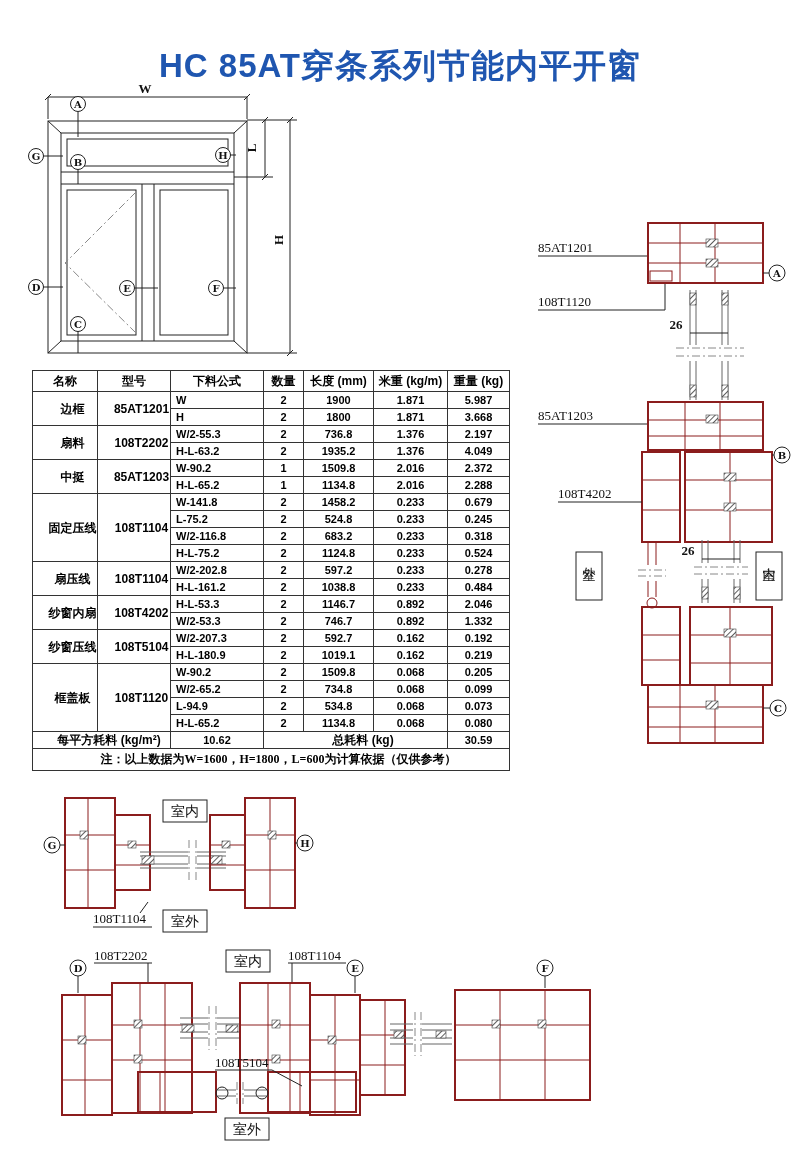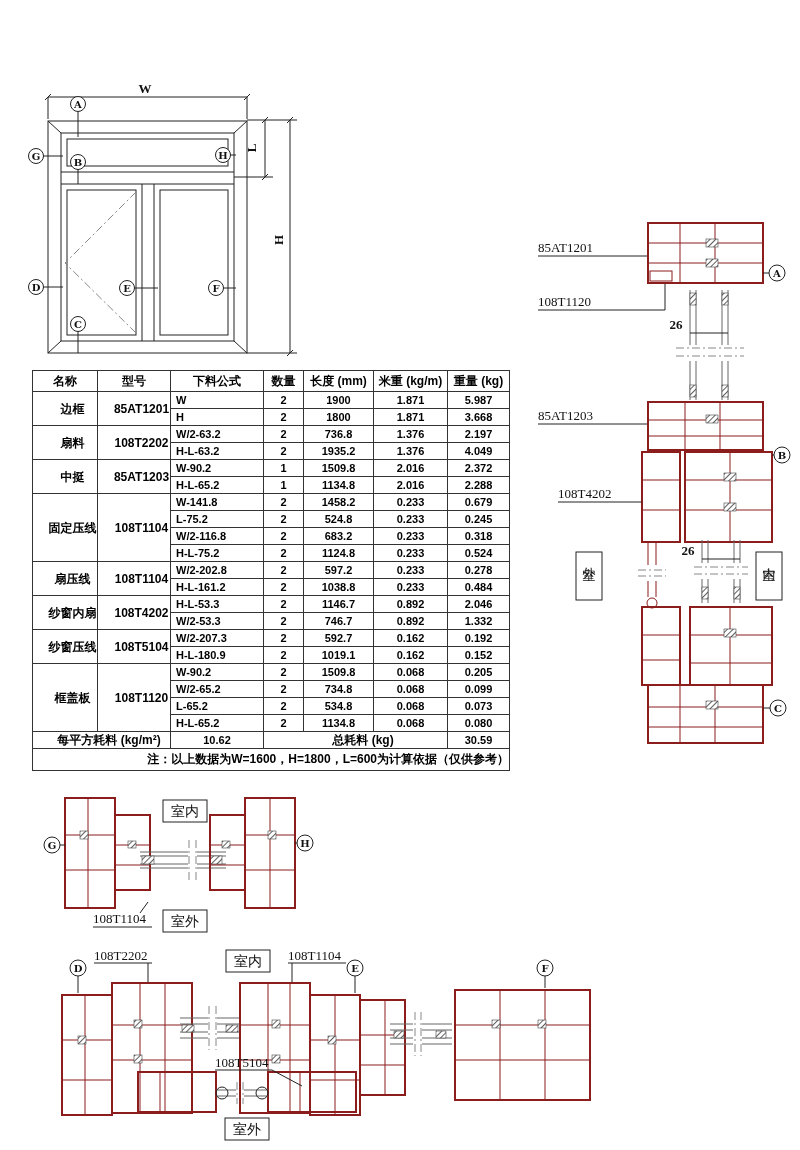--- a/index.html
+++ b/index.html
@@ -26,28 +26,29 @@
   .vtext{writing-mode:vertical-rl;text-orientation:upright;
          font:13px "Liberation Sans","DejaVu Sans",sans-serif;fill:#111;}
   
   table.cutting{position:absolute;left:32px;top:370px;width:477px;border-collapse:collapse;
         table-layout:fixed;font-family:"Liberation Sans","DejaVu Sans",sans-serif;}
   table.cutting th,table.cutting td{border:1px solid #333;text-align:center;padding:0;
         white-space:nowrap;overflow:hidden;}
   table.cutting th{font-size:12px;font-weight:bold;height:20px;border-radius:10px;}
   table.cutting td{font-size:11px;font-weight:bold;height:16px;line-height:16px;}
   table.cutting td.fx{text-align:left;padding-left:5px;}
-  table.cutting td.note{text-align:right;padding-left:15px;font-size:12px;height:21px;line-height:21px;}
+  table.cutting td.note{text-align:center;padding-left:15px;font-size:12px;height:21px;line-height:21px;font-family:Liberation Serif, serif;}
   table.cutting td.lab{font-size:12px;padding-left:15px;}
 </style>
 </head>
 <body>
 
 <div id="page">
 
+  <div class="title">HC 85AT穿条系列节能内平开窗</div>
 
   <svg style="left:15px;top:80px" width="300" height="295" viewBox="0 0 300 295">
     <defs>
       <pattern id="hatch" width="4" height="4" patternUnits="userSpaceOnUse" patternTransform="rotate(45)">
         <rect width="4" height="4" fill="#fff"></rect>
         <line x1="0" y1="0" x2="0" y2="4" stroke="#333" stroke-width="1.6"></line>
       </pattern>
     </defs>
     <g class="blk">
       <line x1="33" y1="17" x2="232" y2="17"></line>
@@ -168,21 +169,21 @@
         <tr>
           <td class="fx">H</td>
           <td>2</td>
           <td>1800</td>
           <td>1.871</td>
           <td>3.668</td>
         </tr>
         <tr>
           <td class="lab" rowspan="2">扇料</td>
           <td class="lab" rowspan="2">108T2202</td>
-          <td class="fx">W/2-63.2</td>
+          <td class="fx">W/2-55.3</td>
           <td>2</td>
           <td>736.8</td>
           <td>1.376</td>
           <td>2.197</td>
         </tr>
         <tr>
           <td class="fx">H-L-63.2</td>
           <td>2</td>
           <td>1935.2</td>
           <td>1.376</td>
@@ -273,40 +274,40 @@
           <td>2</td>
           <td>592.7</td>
           <td>0.162</td>
           <td>0.192</td>
         </tr>
         <tr>
           <td class="fx">H-L-180.9</td>
           <td>2</td>
           <td>1019.1</td>
           <td>0.162</td>
-          <td>0.152</td>
+          <td>0.219</td>
         </tr>
         <tr>
           <td class="lab" rowspan="4">框盖板</td>
           <td class="lab" rowspan="4">108T1120</td>
           <td class="fx">W-90.2</td>
           <td>2</td>
           <td>1509.8</td>
           <td>0.068</td>
           <td>0.205</td>
         </tr>
         <tr>
           <td class="fx">W/2-65.2</td>
           <td>2</td>
           <td>734.8</td>
           <td>0.068</td>
           <td>0.099</td>
         </tr>
         <tr>
-          <td class="fx">L-65.2</td>
+          <td class="fx">L-94.9</td>
           <td>2</td>
           <td>534.8</td>
           <td>0.068</td>
           <td>0.073</td>
         </tr>
         <tr>
           <td class="fx">H-L-65.2</td>
           <td>2</td>
           <td>1134.8</td>
           <td>0.068</td>

